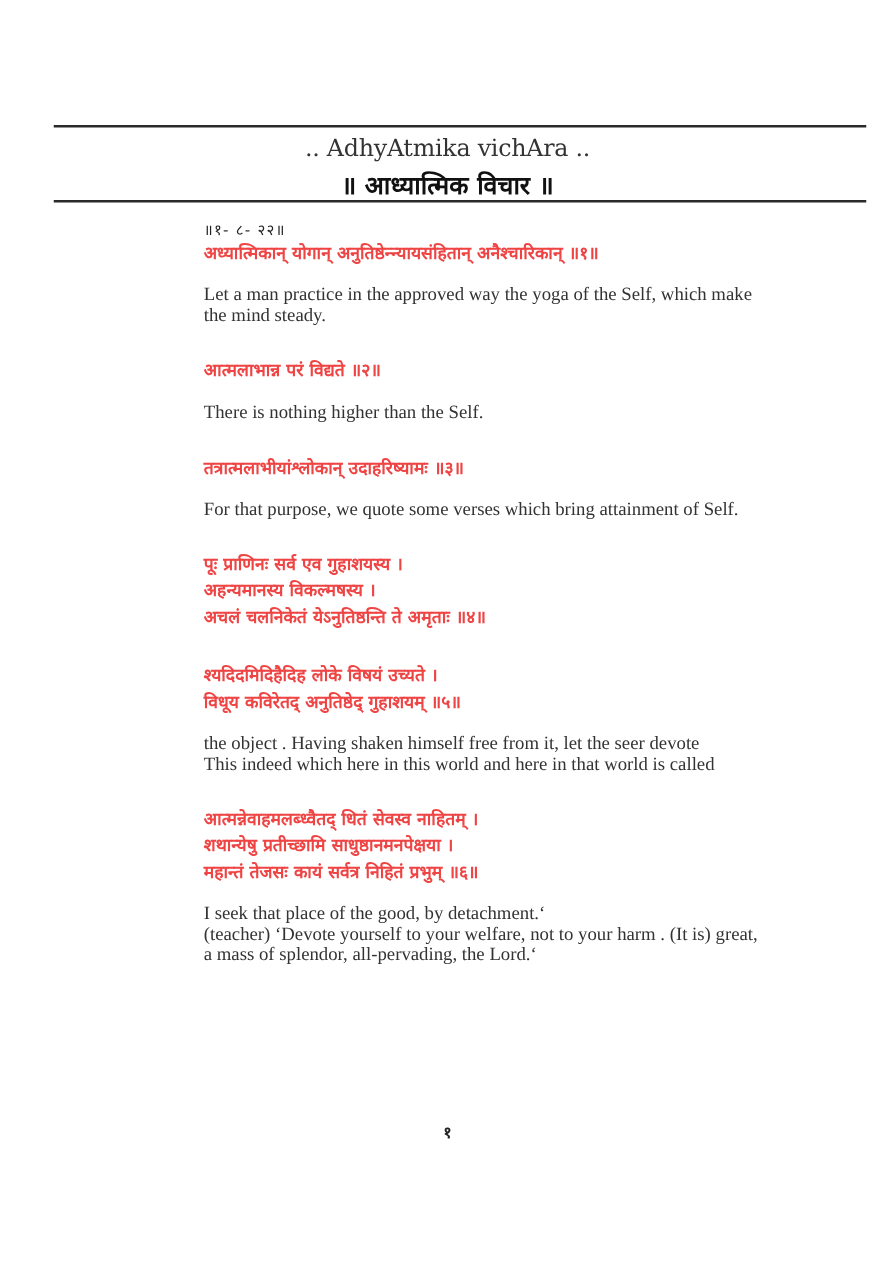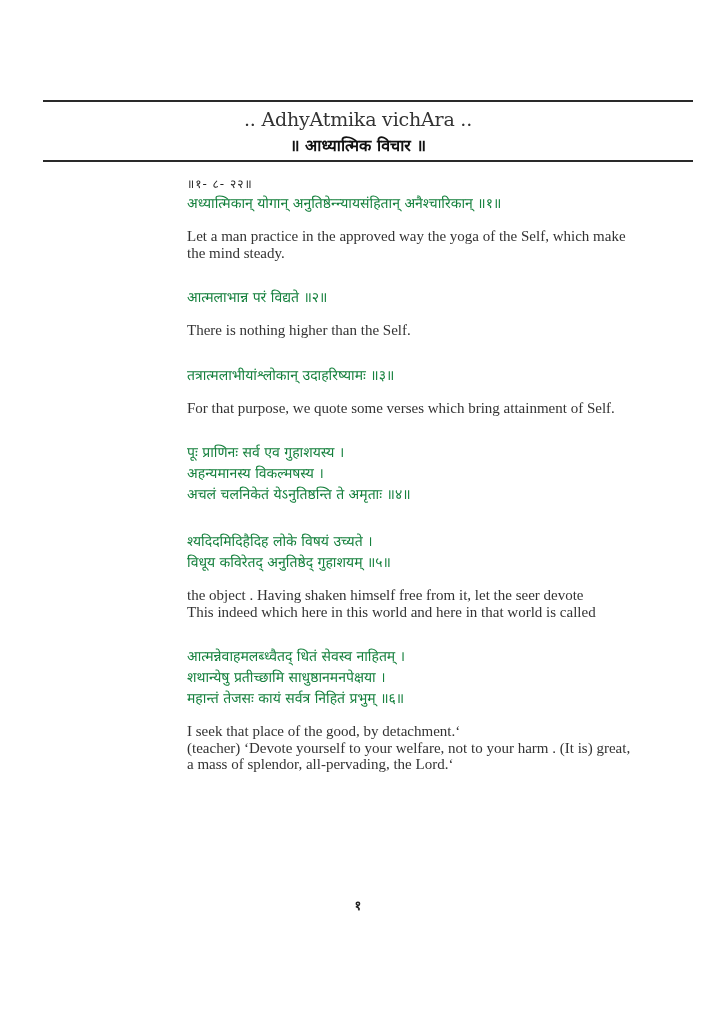--- a/index.html
+++ b/index.html
@@ -8,25 +8,25 @@
   .rule { position: absolute; left: 43px; width: 650px; height: 1.5px; background: #2a2a2a; }
   .rule.top { top: 100px; }
   .rule.bottom { top: 160px; }
   .title-en {
     position: absolute; top: 108px; left: 0; width: 716px; text-align: center;
     font-family: "DejaVu Serif", "Liberation Serif", serif; font-size: 19px; color: #333;
     letter-spacing: -0.2px;
   }
   .title-sa {
     position: absolute; top: 134px; left: 0; width: 716px; text-align: center;
-    font-family: "DejaVu Sans", sans-serif; font-size: 16px; color: #111; font-weight: bold;
+    font-family: "DejaVu Sans", sans-serif; font-size: 20px; color: #111; font-weight: bold;
   }
-  .content { position: absolute; left: 163px; top: 176px; width: 440px; margin-left: 24px; }
+  .content { position: absolute; left: 163px; top: 176px; width: 440px; }
   .ref { font-family: "DejaVu Sans", sans-serif; font-size: 12px; line-height: 17px; color: #222; letter-spacing: 1px; }
-  .verse { font-family: "DejaVu Sans", sans-serif; font-size: 14px; line-height: 21px; color: #15803d; white-space: nowrap; font-weight: normal; }
+  .verse { font-family: "DejaVu Sans", sans-serif; font-size: 14px; line-height: 21px; color: #ef4444; white-space: nowrap; font-weight: bold; }
   .trans {
     font-family: "Liberation Serif", "DejaVu Serif", serif; font-size: 15px; line-height: 16.5px; color: #333;
     margin-top: 14px; white-space: nowrap;
   }
   .section { margin-bottom: 26px; }
   .page-number {
     position: absolute; top: 896px; left: 0; width: 716px; text-align: center;
     font-family: "DejaVu Sans", sans-serif; font-size: 13px; color: #222; font-weight: bold;
   }
 </style>

